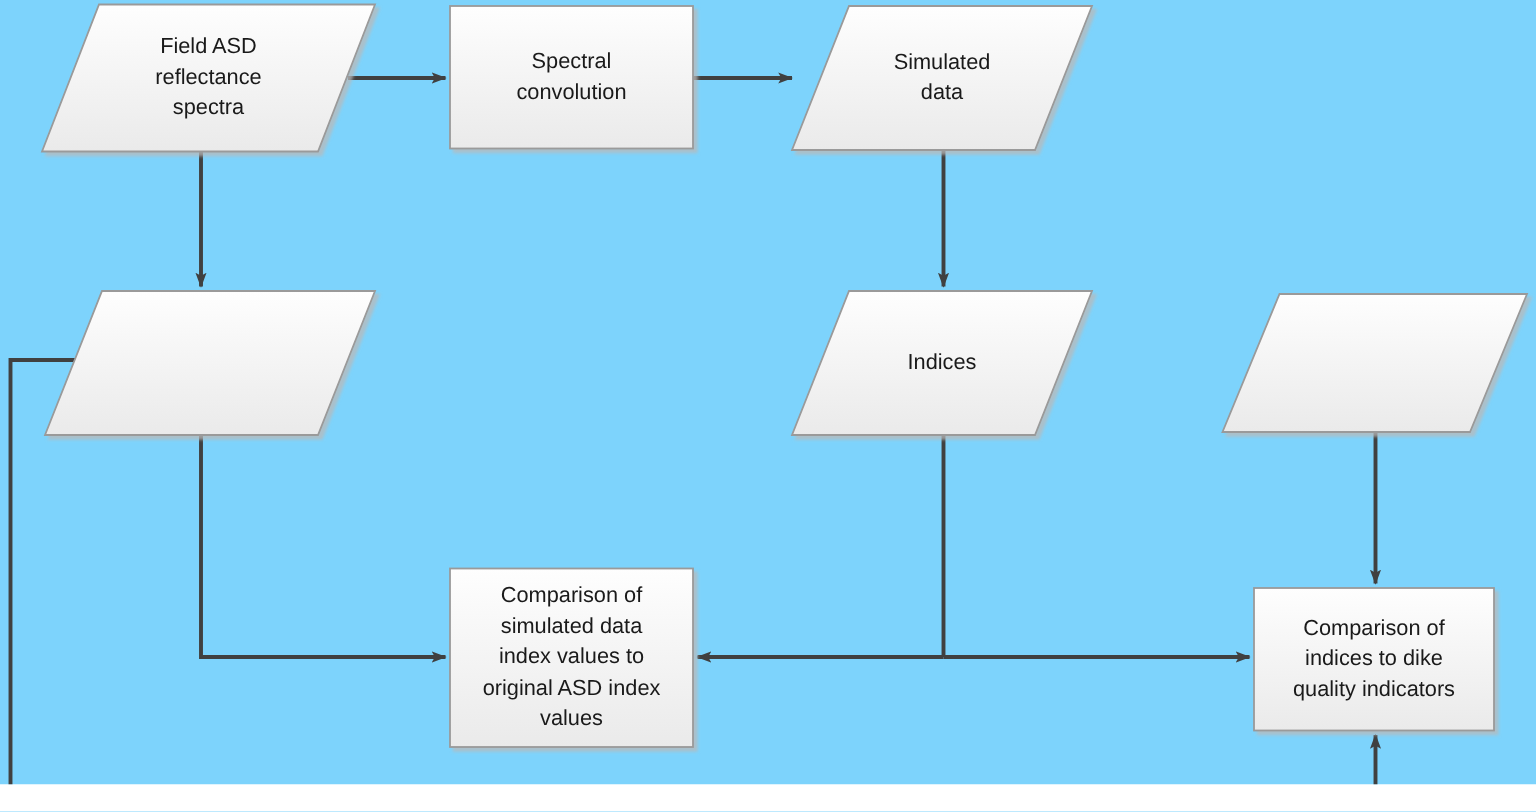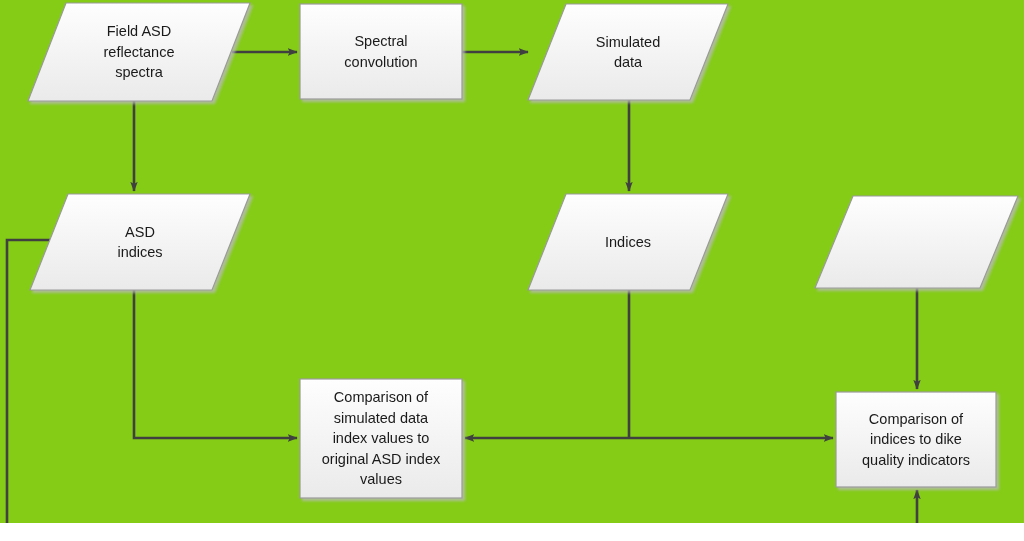--- a/index.html
+++ b/index.html
@@ -7,21 +7,21 @@
     padding: 0;
     background: #ffffff;
   }
   body {
     font-family: "Liberation Sans", sans-serif;
   }
   #canvas {
     position: relative;
     width: 1024px;
     height: 523px;
-    background: #84cc16;
+    background: #7dd3fc;
     overflow: hidden;
   }
   #flow-svg {
     position: absolute;
     left: 0;
     top: 0;
     width: 1024px;
     height: 541px;
   }
   .node-label {
@@ -104,22 +104,20 @@
   <div class="node-label" style="left:66px; top:3px; width:146px; height:98px;">Field ASD
 reflectance
 spectra</div>
 
   <div class="node-label" style="left:566px; top:4px; width:124px; height:96px;">Simulated
 data</div>
 
   <div class="node-label" style="left:300px; top:4px; width:162px; height:95px;">Spectral
 convolution</div>
 
-  <div class="node-label" style="left:68px; top:194px; width:144px; height:96px;">ASD
-indices</div>
 
   <div class="node-label" style="left:566px; top:194px; width:124px; height:96px;">Indices</div>
 
 
   <div class="node-label" style="left:300px; top:379px; width:162px; height:119px;">Comparison of
 simulated data
 index values to
 original ASD index
 values</div>
 

